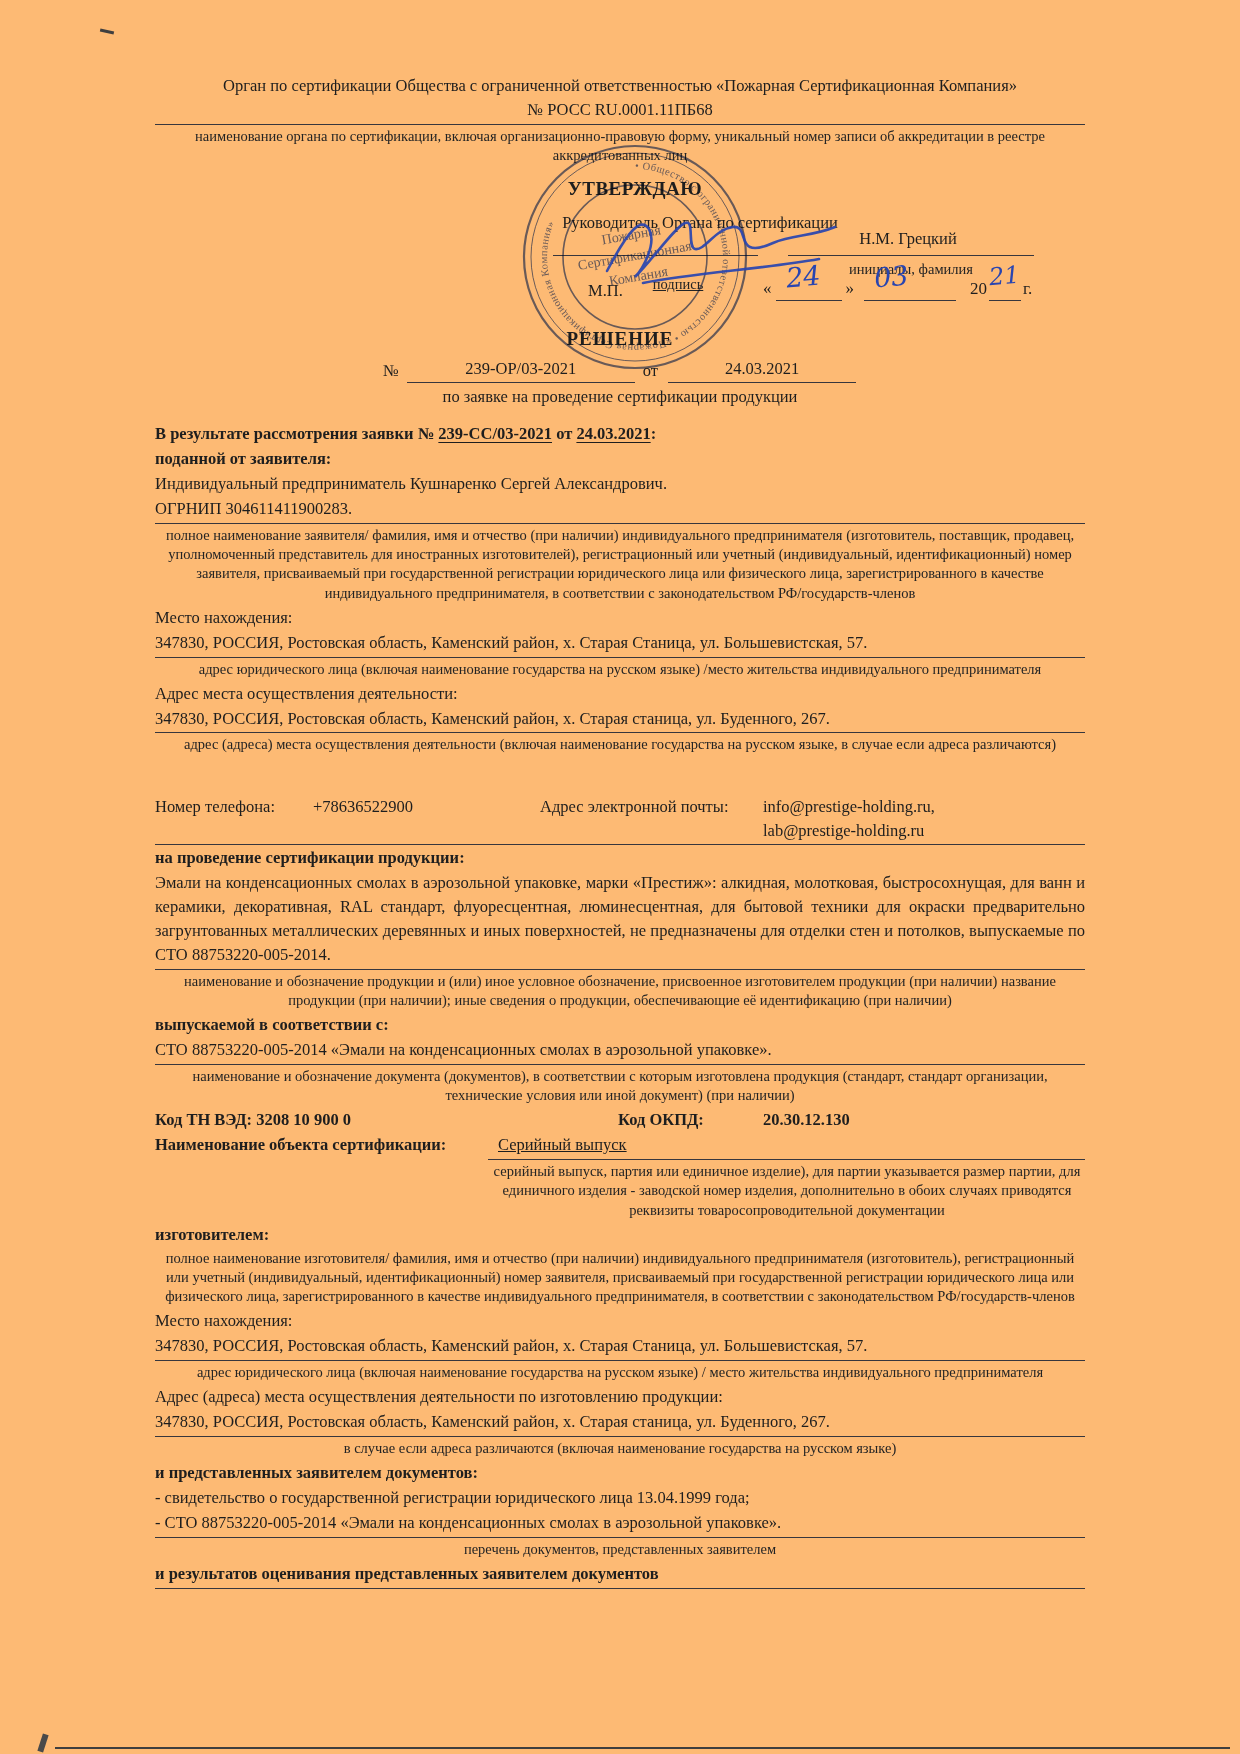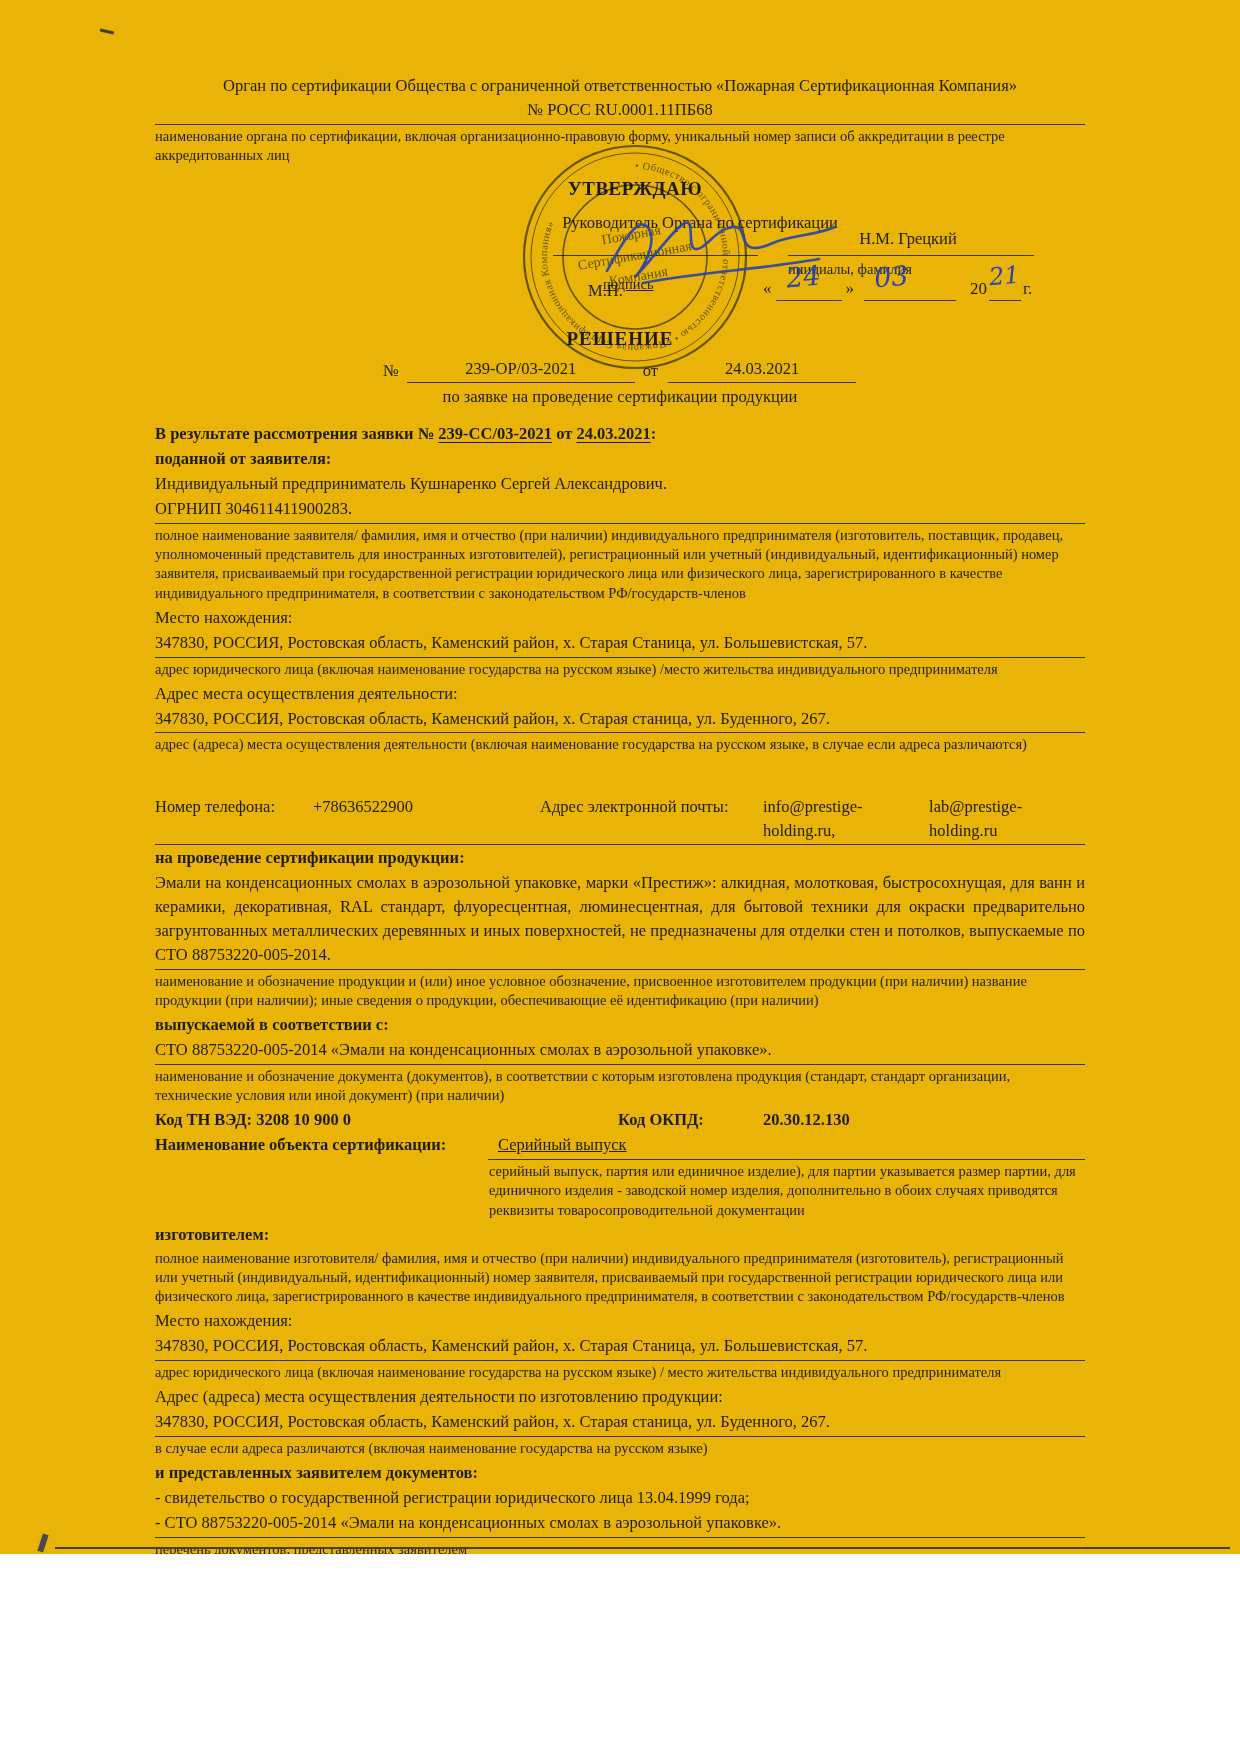--- a/index.html
+++ b/index.html
@@ -1,30 +1,30 @@
 <!DOCTYPE html>
 <html><head>
 <meta charset="utf-8">
 <style>
   * { margin:0; padding:0; box-sizing:border-box; }
   html,body { background:#ffffff; }
   .page {
-    position:relative; width:1240px; height:1554px; margin:0 auto;
-    background:#eab308; color:#1e1e1e;
+    position:relative; width:1240px; height:1754px; margin:0 auto;
+    background:#fdba74; color:#1e1e1e;
     font-family:"Liberation Serif", serif; overflow:hidden;
   }
   .content { position:absolute; left:155px; top:74px; width:930px; font-size:16.5px; line-height:1.45; }
 
   .c { text-align:center; }
   .b { font-weight:bold; }
   .u { text-decoration:underline; text-underline-offset:3px; }
   .para { margin:1px 0; }
   .just { text-align:justify; }
   .ul-block { border-bottom:1.4px solid #37363d; padding-bottom:2px; }
-  .cap { font-size:14.5px; line-height:1.32; color:#242424; margin:2px 0 3px; }
+  .cap { font-size:14.5px; line-height:1.32; text-align:center; color:#242424; margin:2px 0 3px; }
 
   .orgname { font-size:16.5px; }
   .orgnum  { font-size:16.5px; }
 
   
   .approval { position:relative; height:142px; margin-top:10px; }
   .ap-title { position:absolute; left:480px; top:0; transform:translateX(-50%); font-weight:bold; font-size:19px; letter-spacing:.5px; }
   .ap-role  { position:absolute; left:545px; top:36px; transform:translateX(-50%); white-space:nowrap; }
   .ap-signline { position:absolute; left:398px; top:80px; width:205px; border-top:1.4px solid #37363d; }
   .ap-signcap  { position:absolute; left:448px; top:98px; width:150px;text-decoration:underline; }
@@ -61,21 +61,21 @@
   .dslot.date { width:188px; margin-left:10px; }
   .dsub { margin-bottom:14px; }
 
   .intro { margin-top:10px; }
 
   
   .phones { display:flex; align-items:flex-start;margin-top:40px; }
   .pl { width:158px; }
   .pv { width:227px; }
   .el { width:223px; }
-  .ev { flex:1; display:flex; flex-direction:row; }
+  .ev { flex:1; display:flex; flex-direction:column; }
 
   
   .codes { display:flex; }
   .codes .c1 { width:463px; }
   .codes .c2 { width:145px; }
   .codes .c3 { flex:1; }
 
   
   .objrow { display:flex; }
   .objrow .ol { width:333px; }

